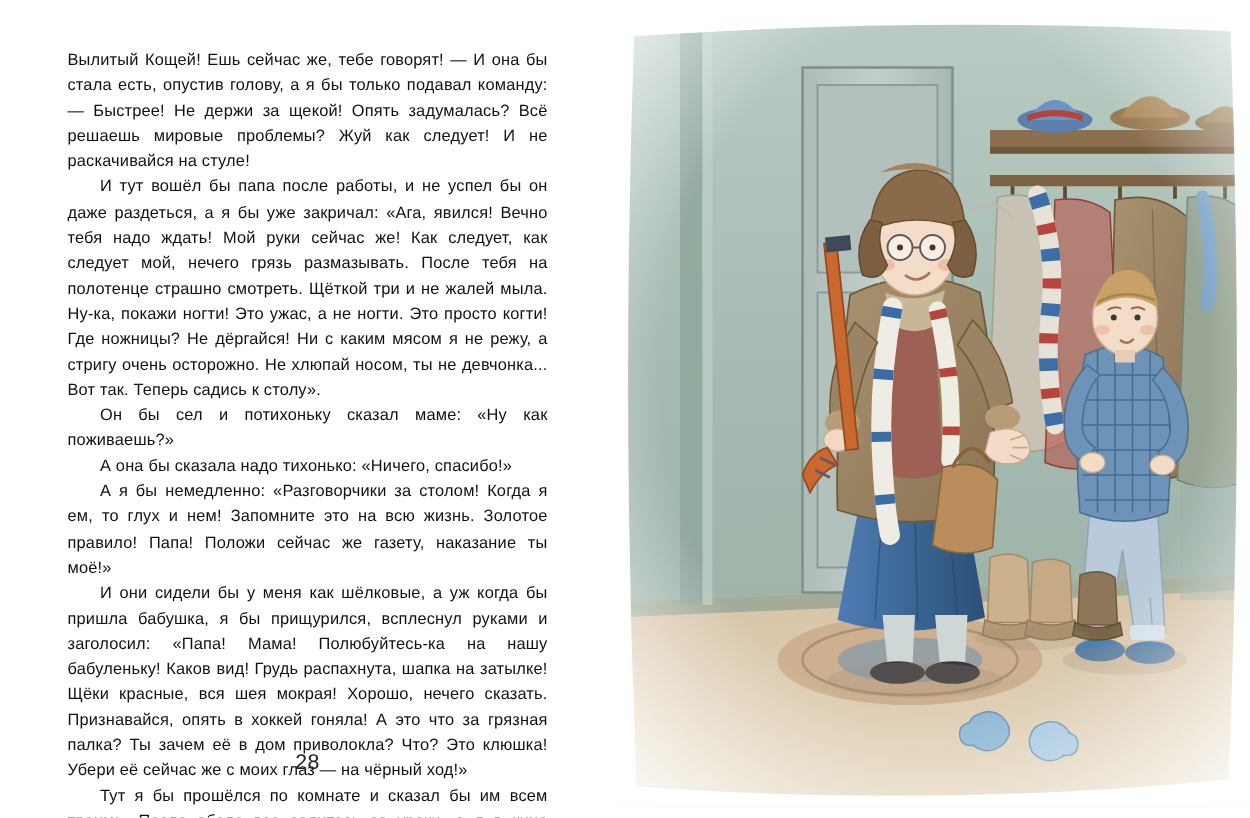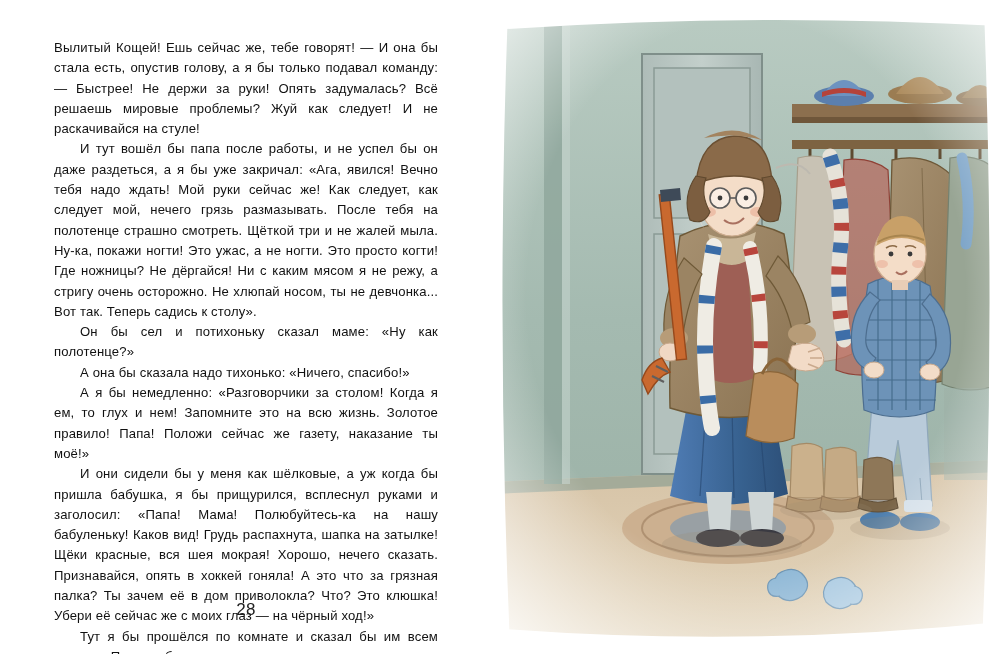--- a/index.html
+++ b/index.html
@@ -85,23 +85,23 @@
     white-space: nowrap;
   }
 </style>
 </head>
 <body>
 
 <div class="spread">
 
   <div class="page-left">
     <div class="body-text">
-      <p class="no-indent">Вылитый Кощей! Ешь сейчас же, тебе говорят! — И она бы стала есть, опустив голову, а я бы только подавал команду: — Быстрее! Не держи за руки! Опять задумалась? Всё решаешь мировые проблемы? Жуй как следует! И не раскачивайся на стуле!</p>
+      <p class="no-indent">Вылитый Кощей! Ешь сейчас же, тебе говорят! — И она бы стала есть, опустив голову, а я бы только подавал команду: — Быстрее! Не держи за щекой! Опять задумалась? Всё решаешь мировые проблемы? Жуй как следует! И не раскачивайся на стуле!</p>
       <p>И тут вошёл бы папа после работы, и не успел бы он даже раздеться, а я бы уже закричал: «Ага, явился! Вечно тебя надо ждать! Мой руки сейчас же! Как следует, как следует мой, нечего грязь размазывать. После тебя на полотенце страшно смотреть. Щёткой три и не жалей мыла. Ну-ка, покажи ногти! Это ужас, а не ногти. Это просто когти! Где ножницы? Не дёргайся! Ни с каким мясом я не режу, а стригу очень осторожно. Не хлюпай носом, ты не девчонка... Вот так. Теперь садись к столу».</p>
-      <p>Он бы сел и потихоньку сказал маме: «Ну как полотенце?»</p>
+      <p>Он бы сел и потихоньку сказал маме: «Ну как поживаешь?»</p>
       <p>А она бы сказала надо тихонько: «Ничего, спасибо!»</p>
       <p>А я бы немедленно: «Разговорчики за столом! Когда я ем, то глух и нем! Запомните это на всю жизнь. Золотое правило! Папа! Положи сейчас же газету, наказание ты моё!»</p>
       <p>И они сидели бы у меня как шёлковые, а уж когда бы пришла бабушка, я бы прищурился, всплеснул руками и заголосил: «Папа! Мама! Полюбуйтесь-ка на нашу бабуленьку! Каков вид! Грудь распахнута, шапка на затылке! Щёки красные, вся шея мокрая! Хорошо, нечего сказать. Признавайся, опять в хоккей гоняла! А это что за грязная палка? Ты зачем её в дом приволокла? Что? Это клюшка! Убери её сейчас же с моих глаз — на чёрный ход!»</p>
       <p>Тут я бы прошёлся по комнате и сказал бы им всем троим: «После обеда все садитесь за уроки, а я в кино пойду!»</p>
     </div>
     <div class="page-number">28</div>
   </div>
 
   <div class="page-right">
     <div class="illus">

